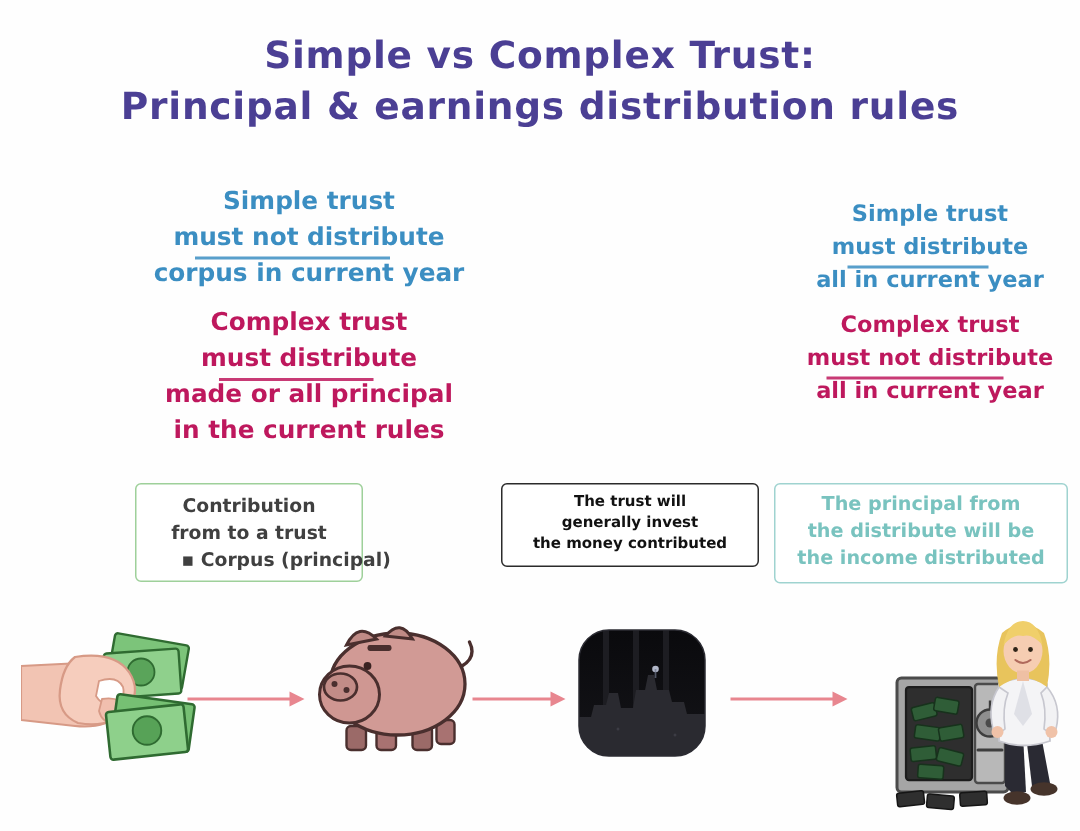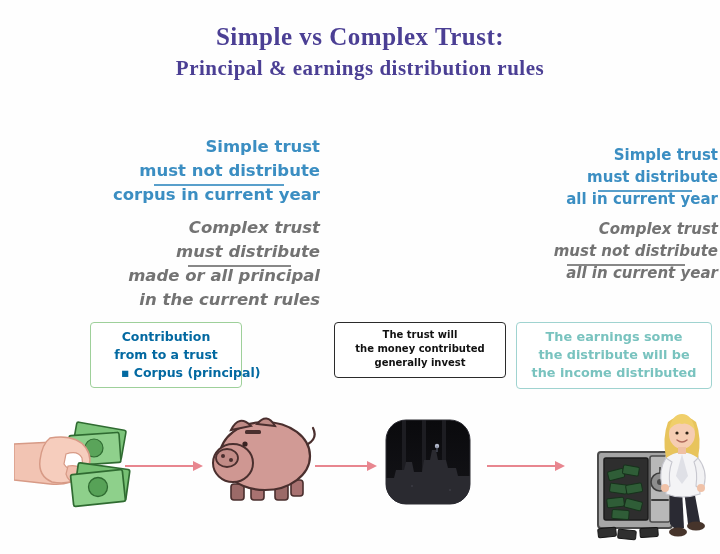--- a/index.html
+++ b/index.html
@@ -22,41 +22,39 @@
     top: 20px;
     left: 0;
     width: 720px;
     text-align: center;
   }
   #title-block .tline {
     color: #4b3f94;
     font-weight: bold;
     letter-spacing: 0.5px;
     line-height: 1.35;
-    font-family: Liberation Serif, serif;
   }
   #title-line-1 { font-size: 25px; }
-  #title-line-2 { font-size: 21px; }
+  #title-line-2 { font-size: 25px; }
 
   
   .rules-col {
     position: absolute;
-    text-align: right;
+    text-align: center;
     line-height: 1.45;
     font-weight: bold;
-    margin-top: 13px;
   }
   #rules-left  { top: 122px; left: 92px;  width: 228px; }
   #rules-right { top: 132px; left: 522px; width: 196px; }
 
   #rules-left .rline  { font-size: 16.5px; }
   #rules-right .rline { font-size: 15px; }
 
   .simple-trust  { color: #3b8ec2; }
-  .complex-trust { color: #737373; font-style: italic; }
+  .complex-trust { color: #be185d; }
 
   .rline { white-space: nowrap; }
 
   .underlined {
     position: relative;
     display: inline-block;
   }
   .underlined::after {
     content: "";
     position: absolute;
@@ -76,21 +74,21 @@
     text-align: center;
     font-weight: bold;
     line-height: 1.42;
     background: #ffffff;
     border-radius: 4px;
     padding: 5px 6px 6px 6px;
   }
   #caption-contribution {
     top: 322px; left: 90px; width: 152px;
     border: 1.3px solid #9ed09a;
-    color: #0369a1;
+    color: #404040;
     font-size: 12.5px;
   }
   #caption-invest {
     top: 322px; left: 334px; width: 172px;
     border: 1.6px solid #2b2b2b;
     color: #111111;
     font-size: 10px;
   }
   #caption-earnings {
     top: 322px; left: 516px; width: 196px;
@@ -175,26 +173,26 @@
 </div>
 
 <div class="caption-box" id="caption-contribution">
   <div class="cline">Contribution</div>
   <div class="cline">from to a trust</div>
   <div class="bullet-line">▪ Corpus (principal)</div>
 </div>
 
 <div class="caption-box" id="caption-invest">
   <div class="cline">The trust will</div>
+  <div class="cline">generally invest</div>
   <div class="cline">the money contributed</div>
-  <div class="cline">generally invest</div>
 </div>
 
 <div class="caption-box" id="caption-earnings">
-  <div class="cline">The earnings some</div>
+  <div class="cline">The principal from</div>
   <div class="cline">the distribute will be</div>
   <div class="cline">the income distributed</div>
 </div>
 
 <div class="arrow" id="arrow-1">
   <div class="shaft"></div>
   <div class="head"></div>
 </div>
 <div class="arrow" id="arrow-2">
   <div class="shaft"></div>

